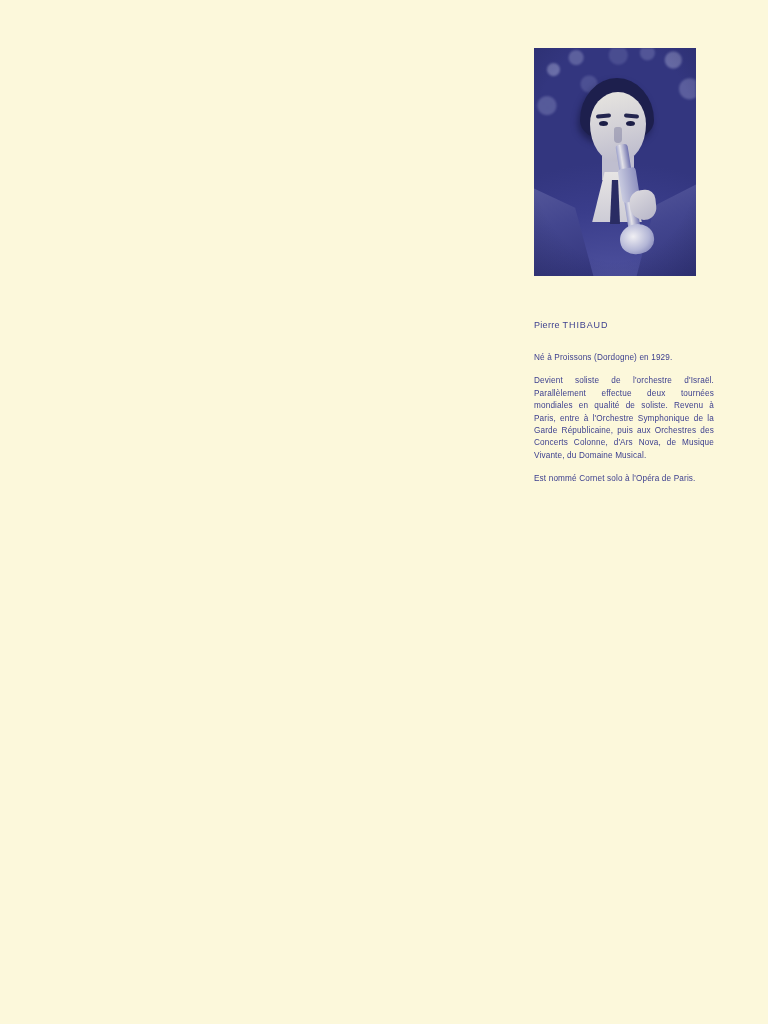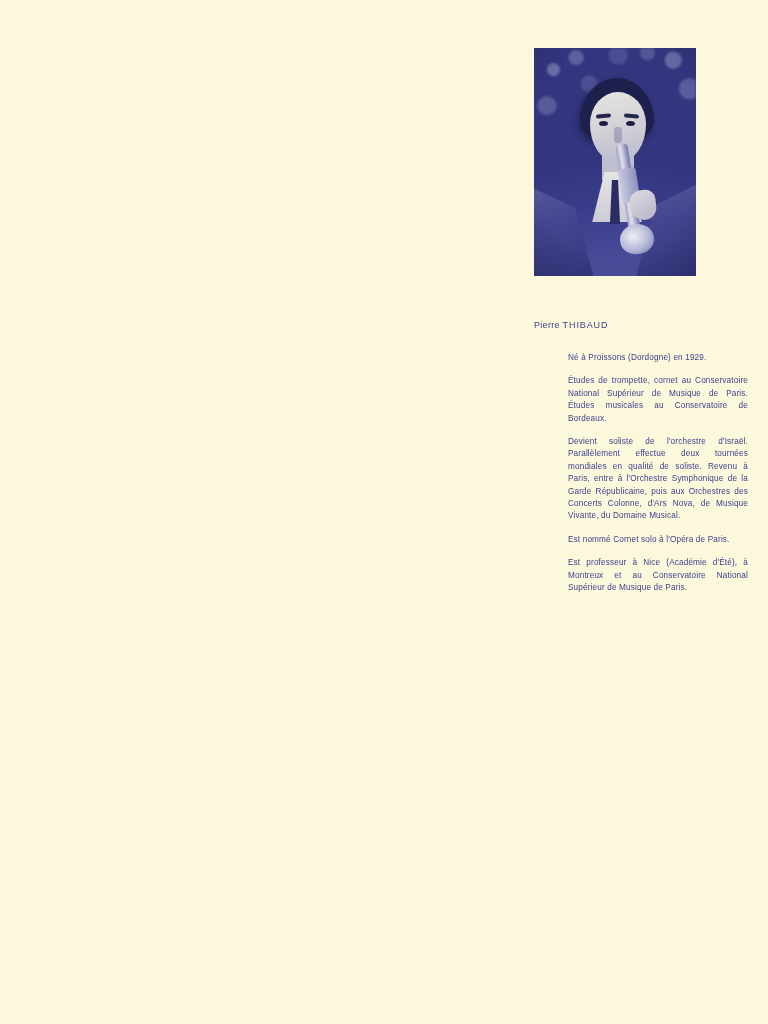--- a/index.html
+++ b/index.html
@@ -173,21 +173,20 @@
     color: #3b3e8e;
     font-size: 9px;
     letter-spacing: 0.3px;
     font-weight: 400;
     white-space: nowrap;
   }
   .bio-name .surname { letter-spacing: 0.9px; }
   .bio-body {
     margin-top: 22px;
     width: 180px;
-    margin-left: 34px;
   }
   .bio-para {
     color: #3b3e8e;
     font-size: 8.2px;
     line-height: 12.4px;
     text-align: justify;
     text-align-last: left;
     margin: 0 0 11px 0;
     letter-spacing: 0.15px;
   }
@@ -219,20 +218,18 @@
       <div class="trumpet-valves"></div>
       <div class="trumpet-bell"></div>
       <div class="hand"></div>
       <div class="vignette"></div>
     </div>
 
     <div class="bio-name"><span>Pierre </span><span class="surname">THIBAUD</span></div>
 
     <div class="bio-body">
       <p class="bio-para">Né à Proissons (Dordogne) en 1929.</p>
-      <p class="bio-para">Études de trompette, cornet au Conservatoire National Supérieur de Musique de Paris. Études musicales au Conservatoire de Bordeaux.</p>
       <p class="bio-para">Devient soliste de l'orchestre d'Israël. Parallèlement effectue deux tournées mondiales en qualité de soliste. Revenu à Paris, entre à l'Orchestre Symphonique de la Garde Républicaine, puis aux Orchestres des Concerts Colonne, d'Ars Nova, de Musique Vivante, du Domaine Musical.</p>
       <p class="bio-para">Est nommé Cornet solo à l'Opéra de Paris.</p>
-      <p class="bio-para">Est professeur à Nice (Académie d'Été), à Montreux et au Conservatoire National Supérieur de Musique de Paris.</p>
     </div>
 
   </div>
 </div>
 
 </body></html>

